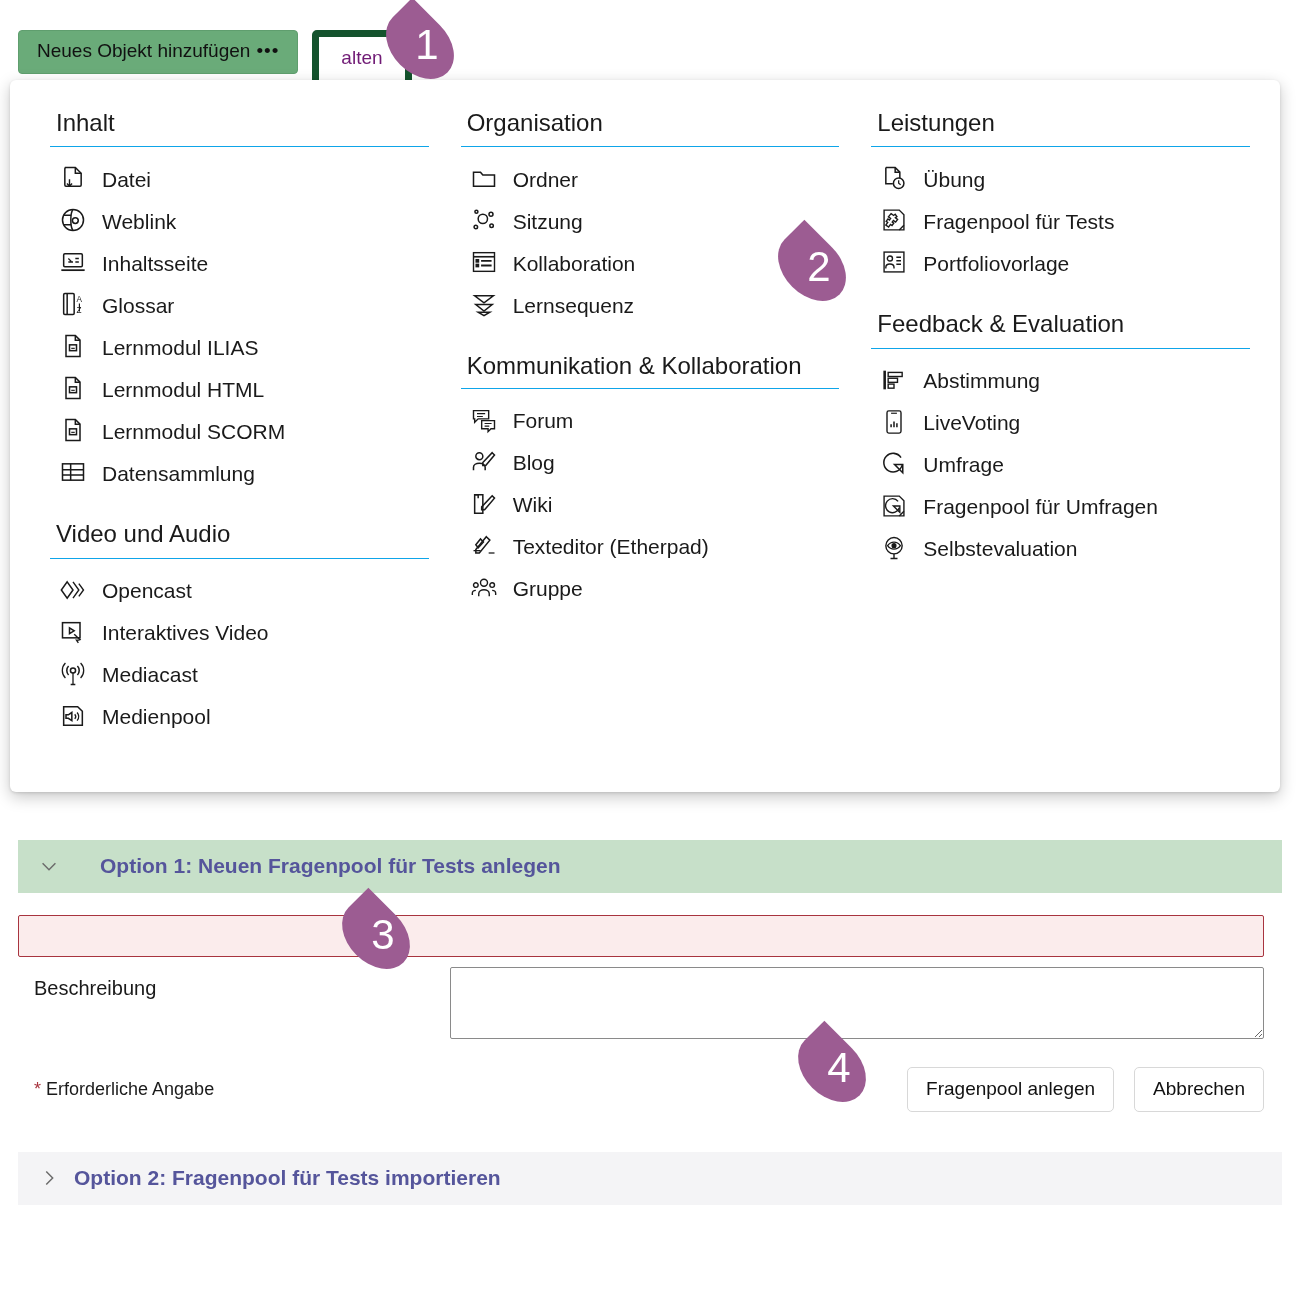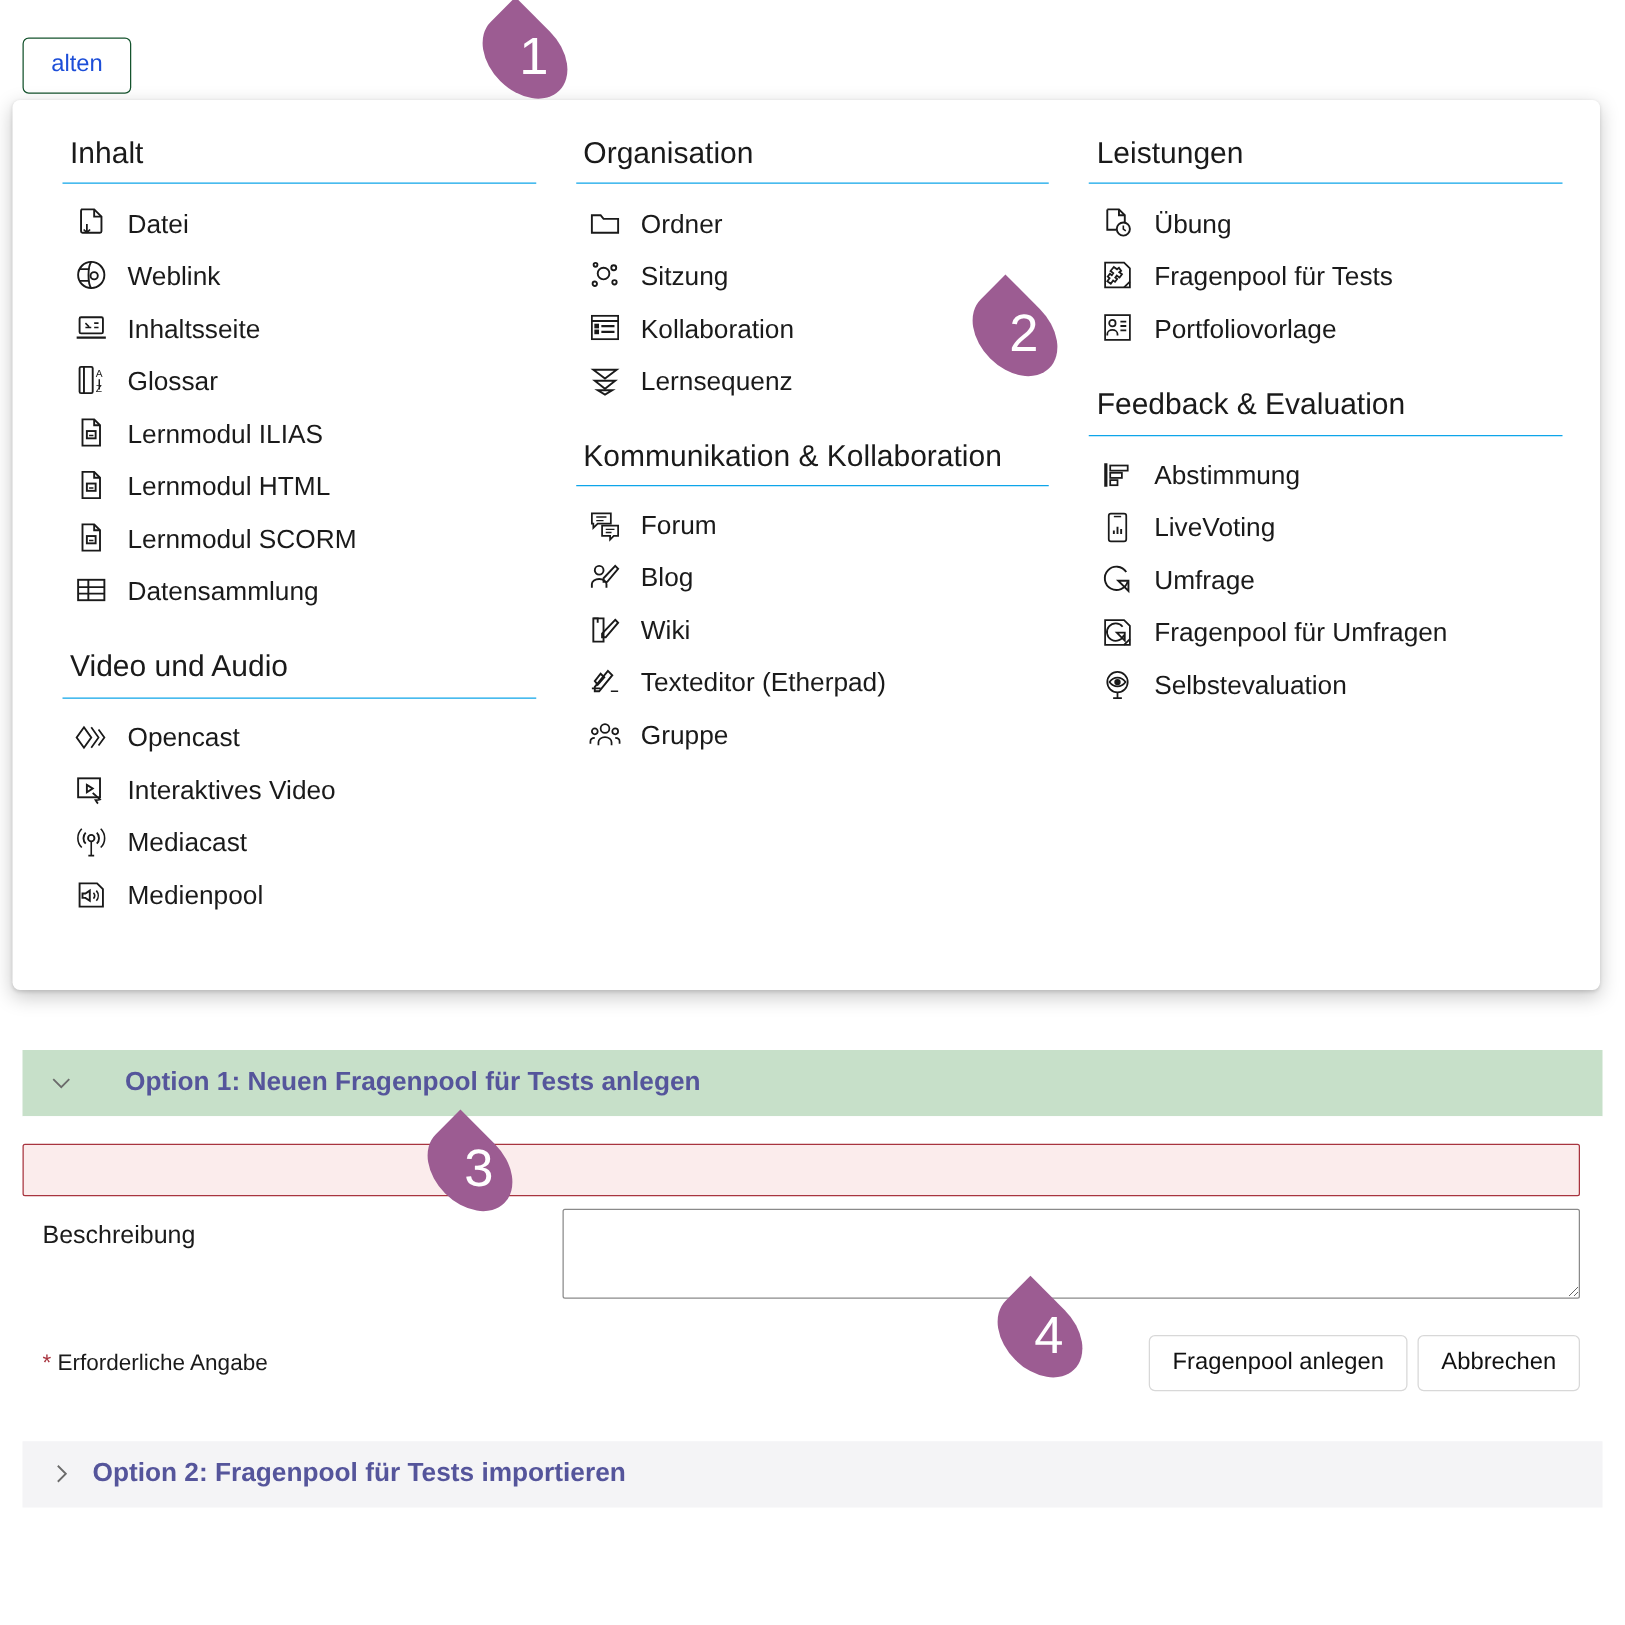--- a/index.html
+++ b/index.html
@@ -21,23 +21,23 @@
     border-radius: 4px;
     color: #111;
     font-size: 19px;
     padding: 10px 18px 11px 18px;
     line-height: 1.1;
     white-space: nowrap;
   }
   .btn-add .dots { letter-spacing: 1px; font-size: 19px; margin-left: 6px; }
   .btn-plain {
     background: #fff;
-    border: 1px solid #14532d;
+    border: 7px solid #14532d;
     border-radius: 5px;
-    color: #1d4ed8;
+    color: #701a75;
     font-size: 19px;
     padding: 10px 22px 11px 22px;
     white-space: nowrap;
   }
 
   
   .panel {
     position: absolute;
     left: 10px; top: 80px;
     width: 1270px; height: 712px;
@@ -150,39 +150,42 @@
     padding: 6px 10px;
     resize: vertical;
     font-family: "Liberation Sans", sans-serif;
   }
   .foot {
     display: flex; align-items: center; justify-content: space-between;
     padding: 14px 18px 0 16px;
   }
   .hint { font-size: 18px; color: #1a1a1a; }
   .hint .req { color: #a8343f; }
-  .actions { display: flex; gap: 8px; }
+  .actions { display: flex; gap: 20px; }
   .btn-form {
     background: #fff;
     border: 1px solid #d8d8d8;
     border-radius: 5px;
     font-size: 19px;
     color: #111;
     padding: 10px 18px 11px 18px;
     white-space: nowrap;
     font-family: "Liberation Sans", sans-serif;
   }
   .acc-gap { height: 14px; }
 </style>
 </head>
 <body>
 
 <div id="root">
 
   <div class="toolbar">
+    <button class="btn-add">
+      <span>Neues Objekt hinzufügen</span><span class="dots">•••</span>
+    </button>
     <button class="btn-plain">alten</button>
   </div>
 
   <div class="panel">
     <div class="panel-cols">
 
       <div class="col">
         <div class="grp-block">
           <div class="grp-title">Inhalt</div>
           <div class="items">

